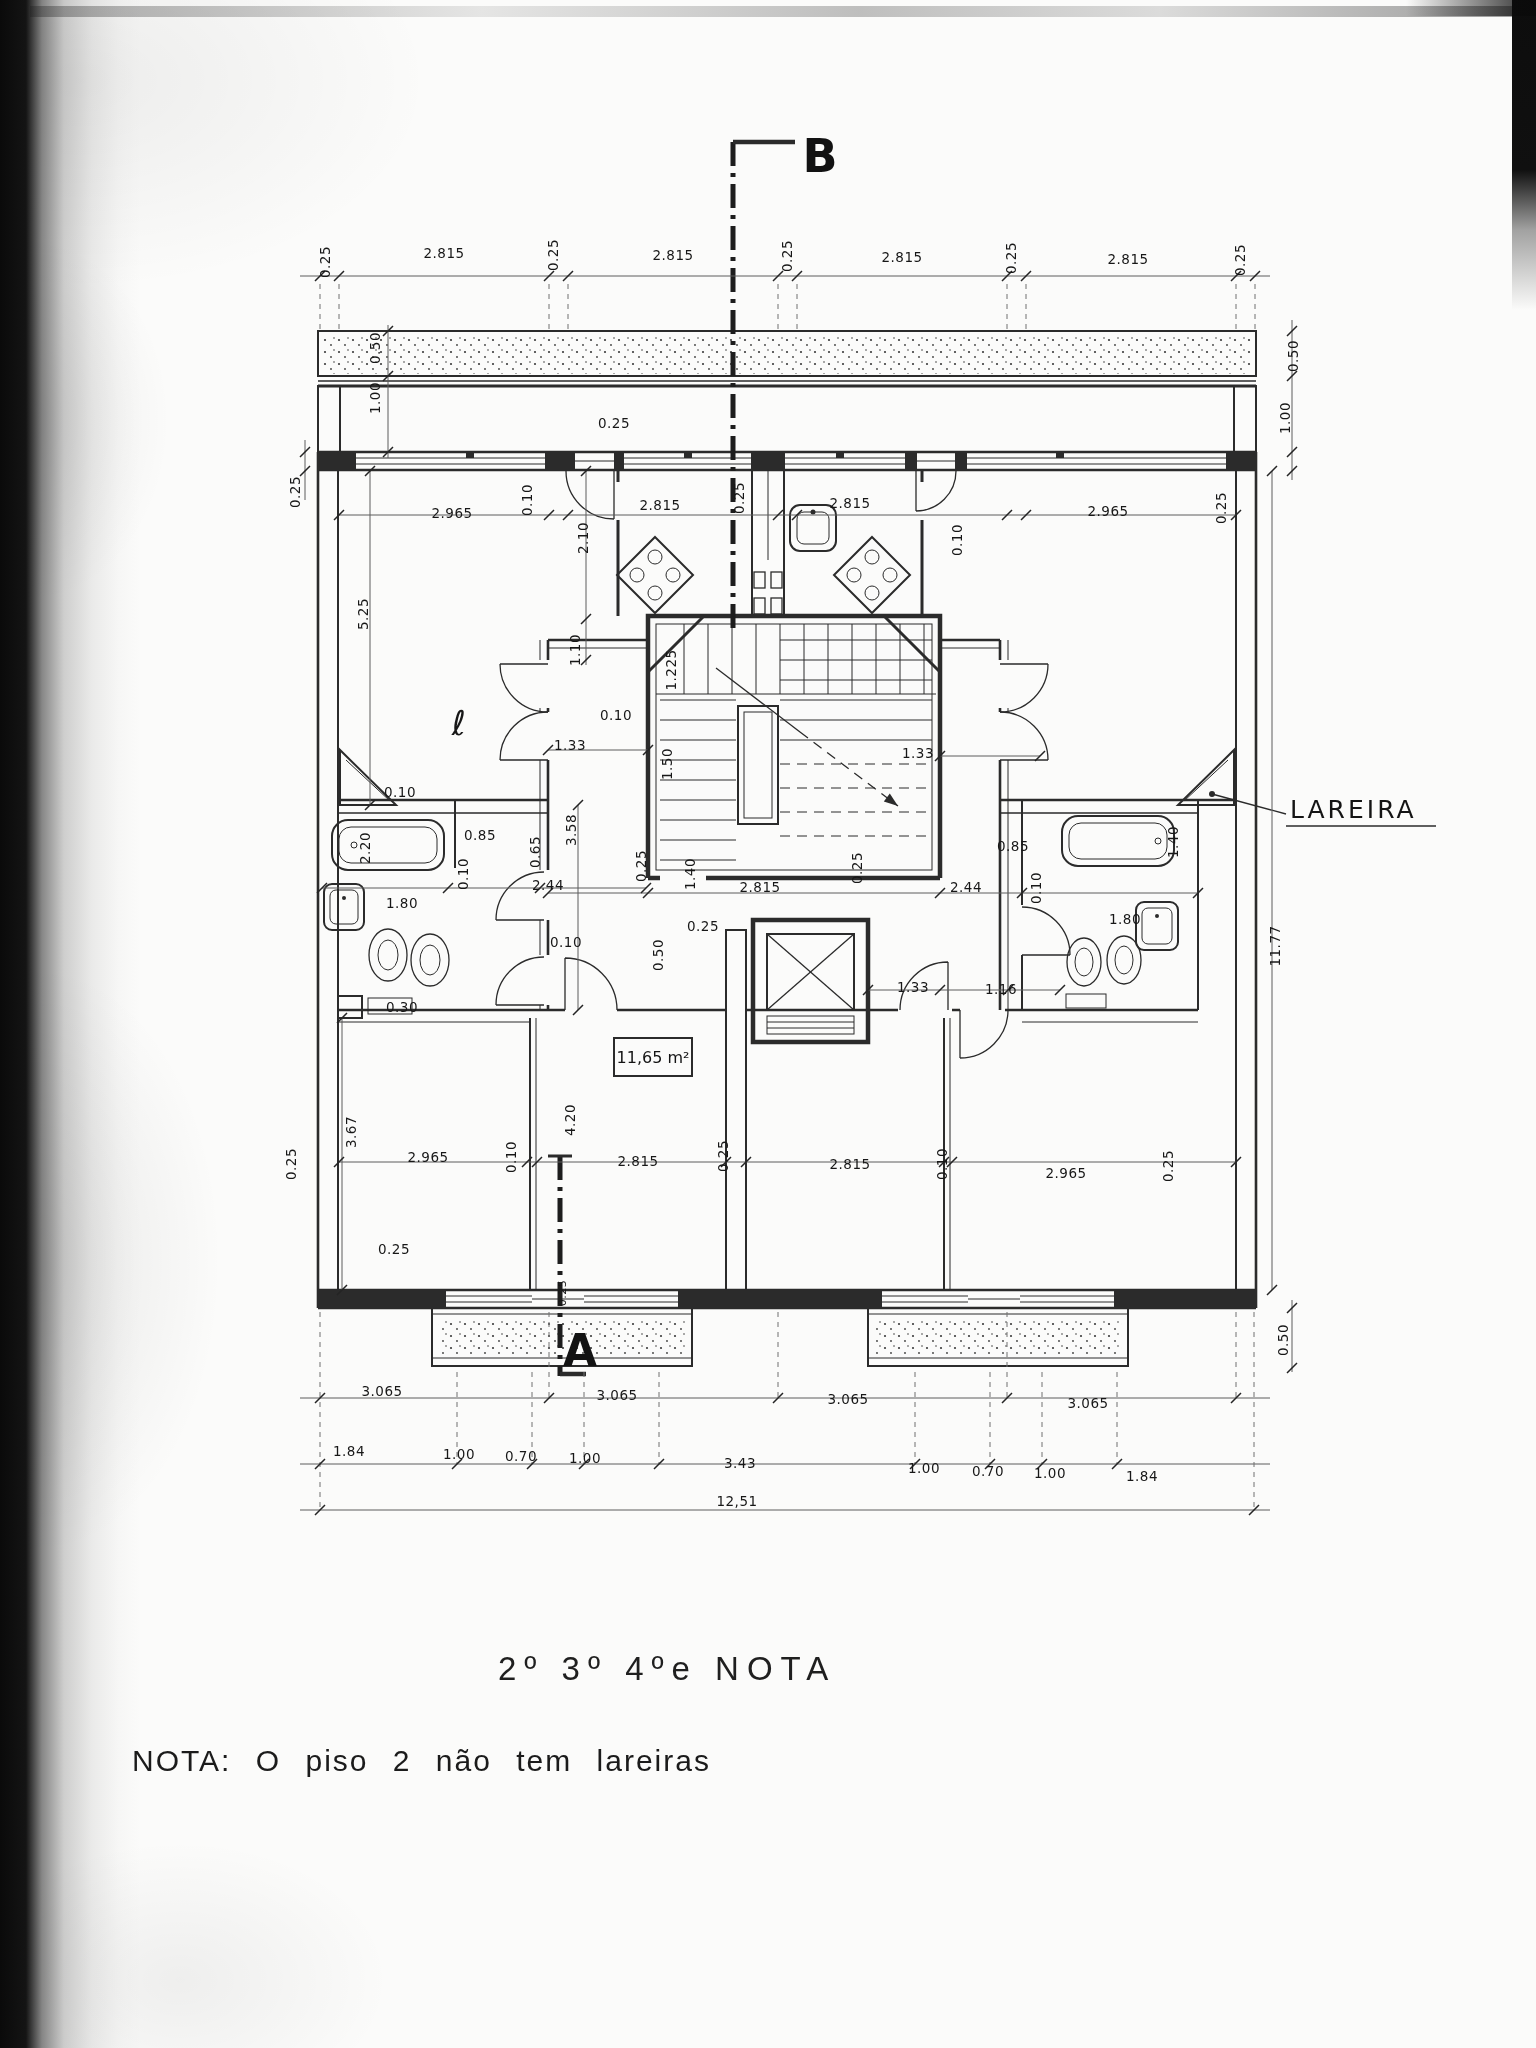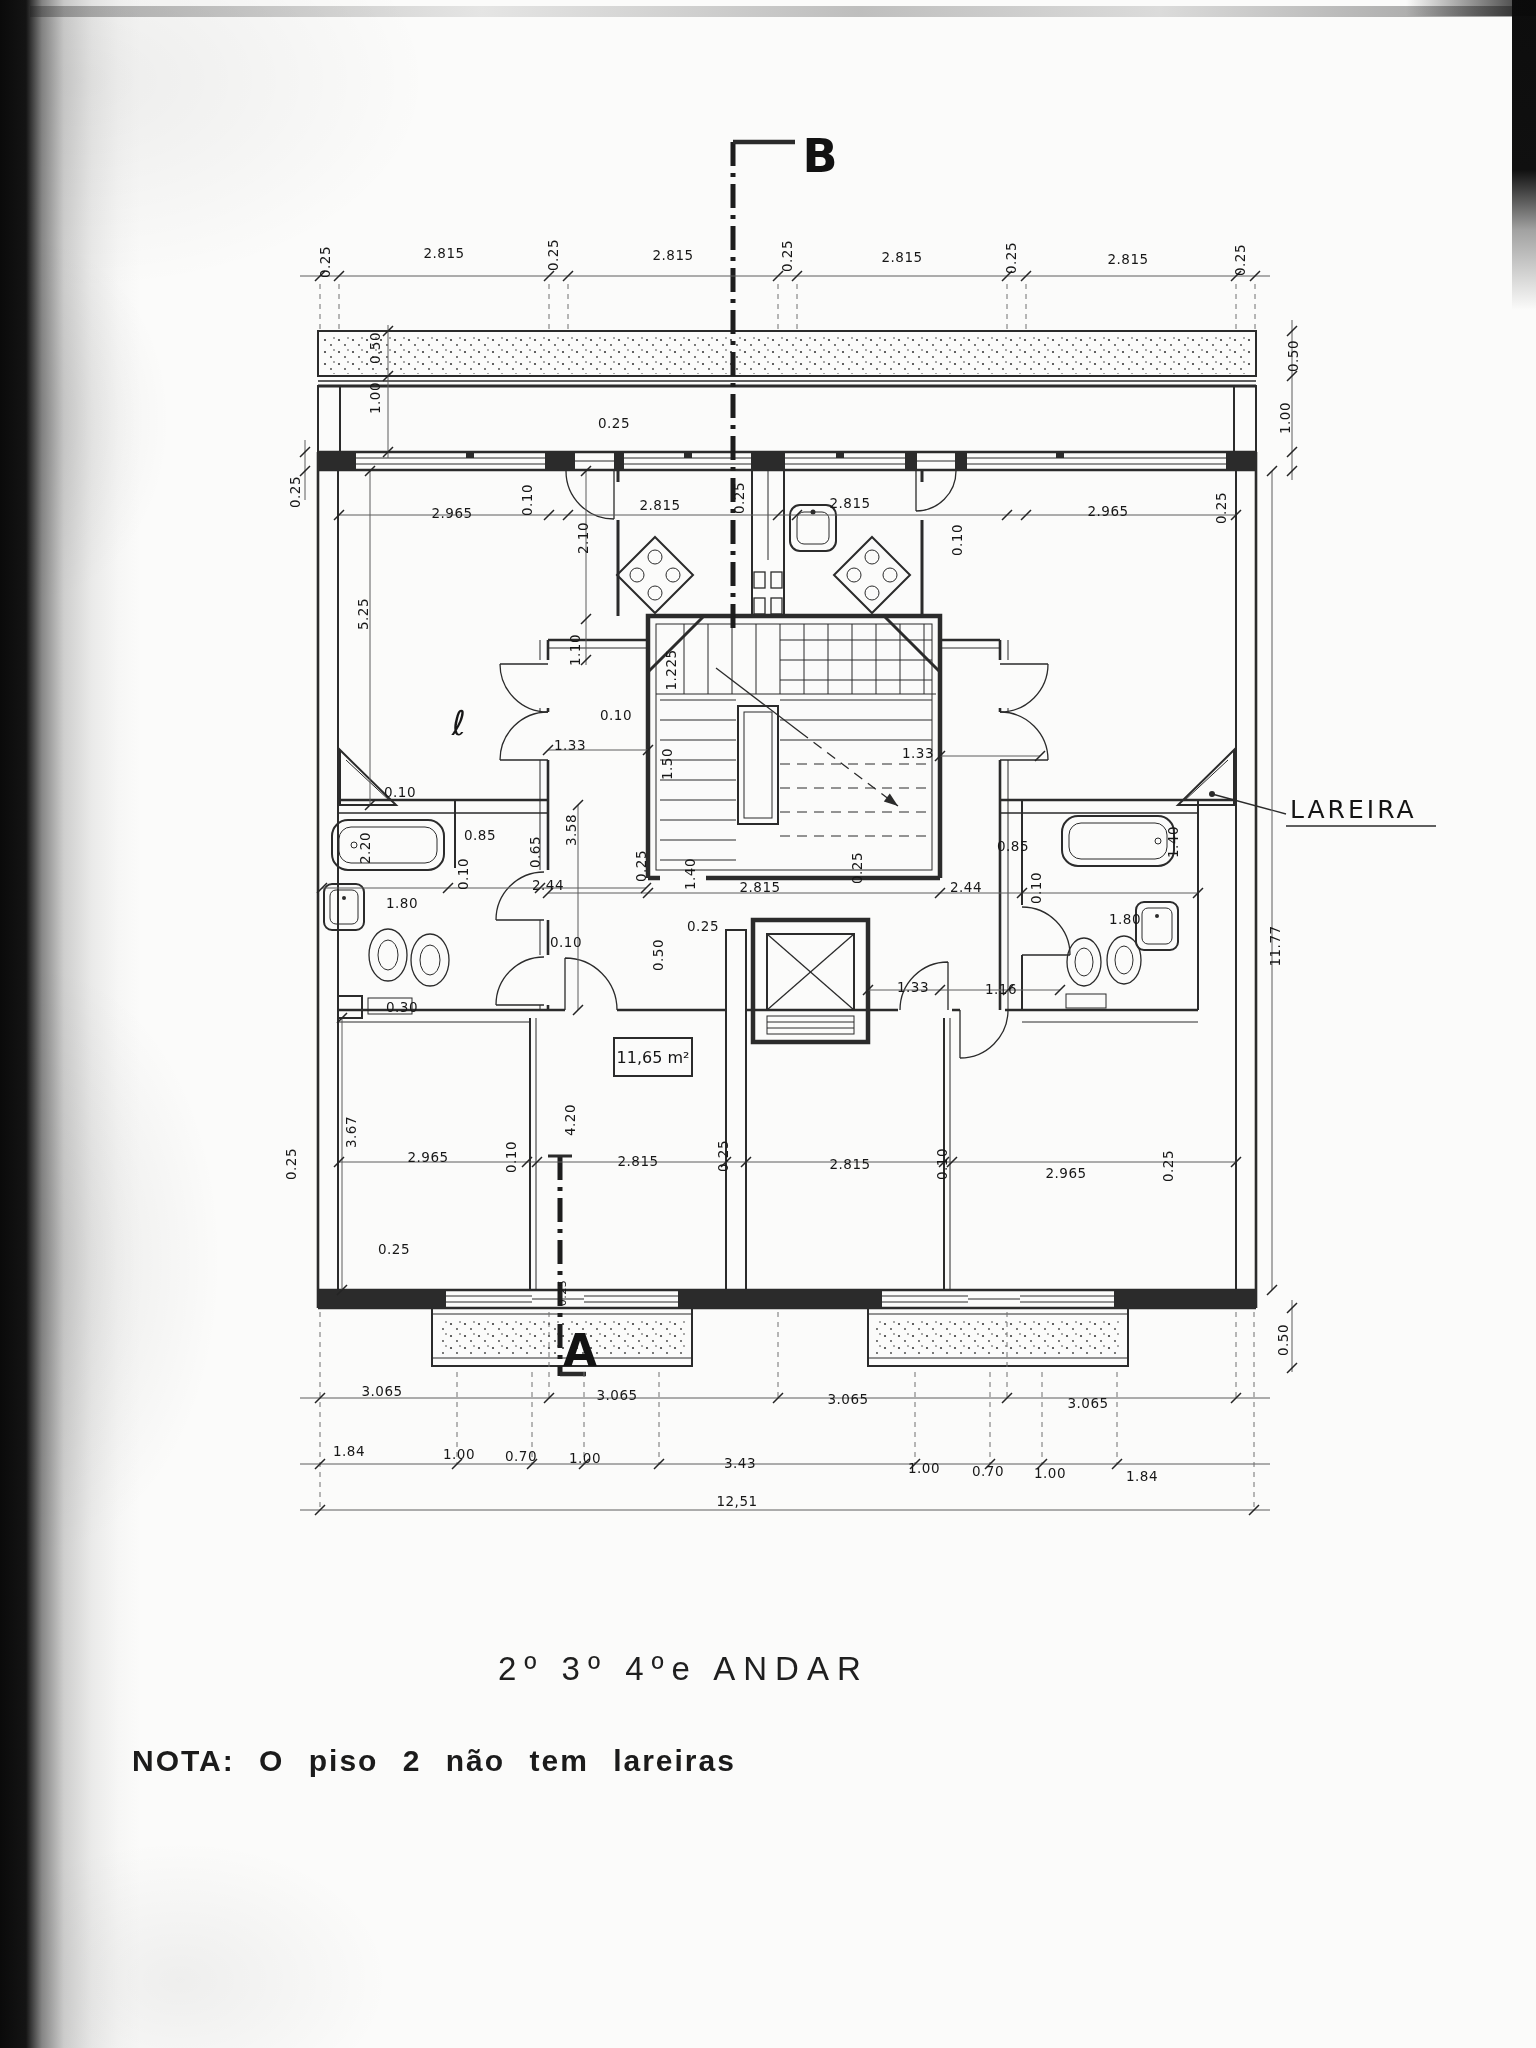--- a/index.html
+++ b/index.html
@@ -29,21 +29,21 @@
   .dimline{stroke:#5d5d5d;stroke-width:1;fill:none}
   .ext{stroke:#707070;stroke-width:1;stroke-dasharray:5 5;fill:none}
   .tick{stroke:#242424;stroke-width:1.5;fill:none}
   .dashed{stroke-dasharray:10 7}
   .sec{stroke:#1d1d1d;stroke-width:5;fill:none;stroke-dasharray:24 7 4 7}
   .dim{font-family:"DejaVu Sans",sans-serif;font-size:13.5px;fill:#171717;text-anchor:middle;letter-spacing:.5px}
   .hand{font-family:"DejaVu Sans",sans-serif;fill:#121212;text-anchor:middle;font-weight:600}
   .lareira{font-family:"DejaVu Sans",sans-serif;font-size:25px;fill:#141414;letter-spacing:3px}
   .area{font-family:"DejaVu Sans",sans-serif;font-size:16px;fill:#141414;text-anchor:middle}
   .title-text{position:absolute;left:498px;top:1650px;font-size:33px;letter-spacing:8px;color:#1f1f1f;white-space:nowrap;}
-  .note-text{position:absolute;left:132px;top:1744px;font-size:30px;letter-spacing:2px;word-spacing:14px;color:#1b1b1b;white-space:nowrap;font-weight:bold;}
+  .note-text{position:absolute;left:132px;top:1744px;font-size:30px;letter-spacing:2px;word-spacing:14px;color:#1b1b1b;white-space:nowrap;}
 </style>
 </head>
 <body>
 
 <div class="page">
   <div class="edge-left"></div>
   <div class="top-smudge"></div>
   <div class="corner-tr"></div>
   <div class="corner-tr2"></div>
 
@@ -320,15 +320,15 @@
         <text x="740" y="1468" class="dim" style="font-size: 13.5px;">3.43</text>
         <text x="924" y="1473" class="dim" style="font-size: 13.5px;">1.00</text>
         <text x="988" y="1476" class="dim" style="font-size: 13.5px;">0.70</text>
         <text x="1050" y="1478" class="dim" style="font-size: 13.5px;">1.00</text>
         <text x="1142" y="1481" class="dim" style="font-size: 13.5px;">1.84</text>
         <text x="737" y="1506" class="dim" style="font-size: 13.5px;">12,51</text>
         <text x="459" y="735" class="dim" style="font-size: 34px;">ℓ</text>
       </g>
   </svg>
 
-  <div class="title-text">2º 3º 4ºe ANDAR</div>
+  <div class="title-text">2º 3º 4ºe NOTA</div>
   <div class="note-text">NOTA: O piso 2 não tem lareiras</div>
 </div>
 
 </body></html>

